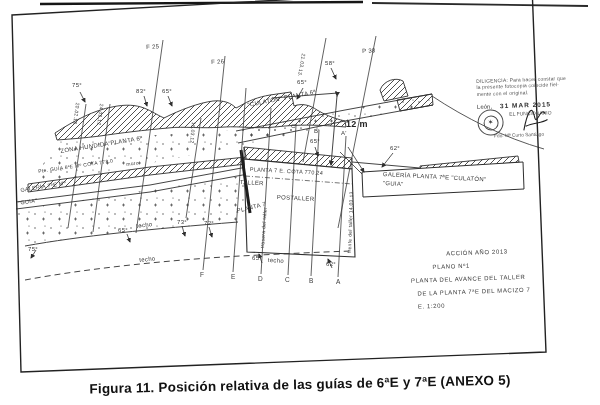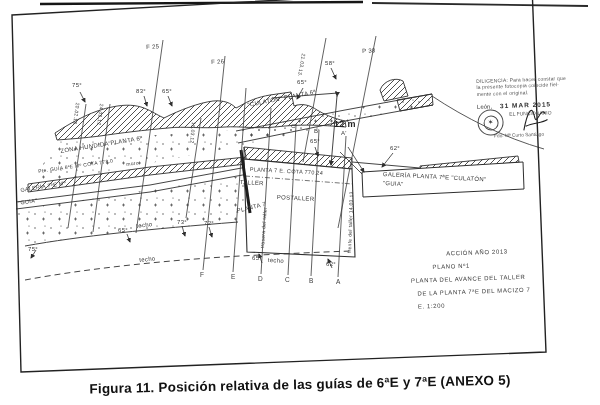--- a/index.html
+++ b/index.html
@@ -168,21 +168,21 @@
       <span class="dlabel" style="left: 18px; top: 201px; font-size: 5.5px; transform: rotate(-9deg);">"GUIA"</span>
       <span class="dlabel" style="left: 247px; top: 102px; font-size: 6px; transform: rotate(-11deg);">"CULATÓN" PLANTA 6ª</span>
       <span class="dlabel" style="left: 250px; top: 167px; font-size: 5.5px; transform: rotate(3deg);">PLANTA 7 E. COTA 770.24</span>
       <span class="dlabel" style="left: 240px; top: 179px; font-size: 6px; transform: rotate(3deg);">TALLER</span>
       <span class="dlabel" style="left: 277px; top: 194px; font-size: 6px; transform: rotate(3deg);">POSTALLER</span>
       <span class="dlabel" style="left: 236px; top: 208px; font-size: 6px; transform: rotate(-14deg);">PLANTA 7</span>
       <span class="dlabel" style="left: 260px; top: 248px; font-size: 5px; transform: rotate(-86deg);">trasera del taller</span>
       <span class="dlabel" style="left: 347px; top: 253px; font-size: 5px; transform: rotate(-88deg);">frente del taller 14.03.13</span>
       <span class="dlabel" style="left: 383px; top: 171px; font-size: 6px; transform: rotate(3deg);">GALERÍA PLANTA 7ªE "CULATÓN"</span>
       <span class="dlabel" style="left: 383px; top: 180px; font-size: 6px; transform: rotate(3deg);">"GUIA"</span>
-      <span class="dlabel b" style="left: 334px; top: 120px; font-size: 9px; transform: rotate(0deg);">12 m</span>
+      <span class="dlabel b" style="left: 346px; top: 120px; font-size: 9px; transform: rotate(0deg);">12 m</span>
       <span class="dlabel" style="left: 136px; top: 223px; font-size: 6px; transform: rotate(-7deg);">techo</span>
       <span class="dlabel" style="left: 118px; top: 227px; font-size: 6px; transform: rotate(0deg);">65°</span>
       <span class="dlabel" style="left: 139px; top: 257px; font-size: 6px; transform: rotate(-6deg);">techo</span>
       <span class="dlabel" style="left: 268px; top: 257px; font-size: 6px; transform: rotate(3deg);">techo</span>
       <span class="dlabel" style="left: 252px; top: 255px; font-size: 6px; transform: rotate(0deg);">65°</span>
       <span class="dlabel" style="left: 326px; top: 261px; font-size: 6px; transform: rotate(0deg);">62°</span>
       <span class="dlabel" style="left: 177px; top: 219px; font-size: 6px; transform: rotate(0deg);">73°</span>
       <span class="dlabel" style="left: 204px; top: 220px; font-size: 6px; transform: rotate(0deg);">72°</span>
       <span class="dlabel" style="left: 28px; top: 246px; font-size: 6px; transform: rotate(0deg);">75°</span>
       <span class="dlabel" style="left: 80px; top: 103px; font-size: 5px; transform: rotate(97deg);">20.02.12</span>

